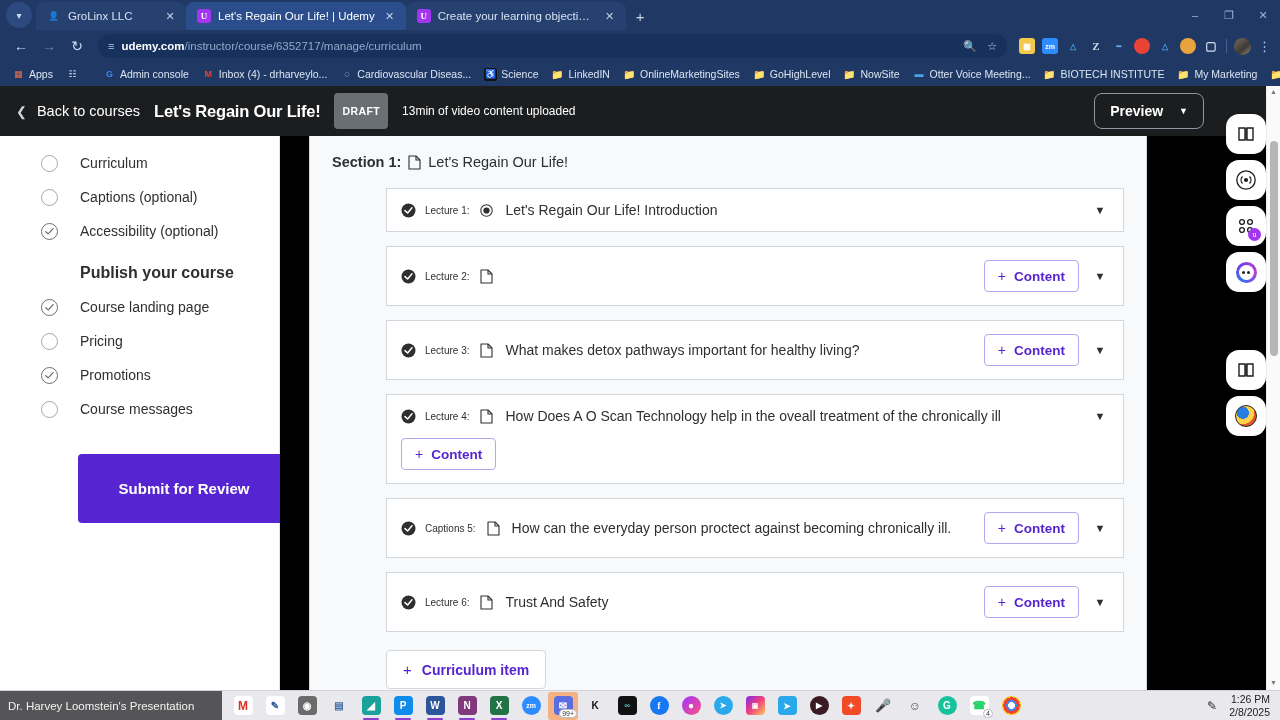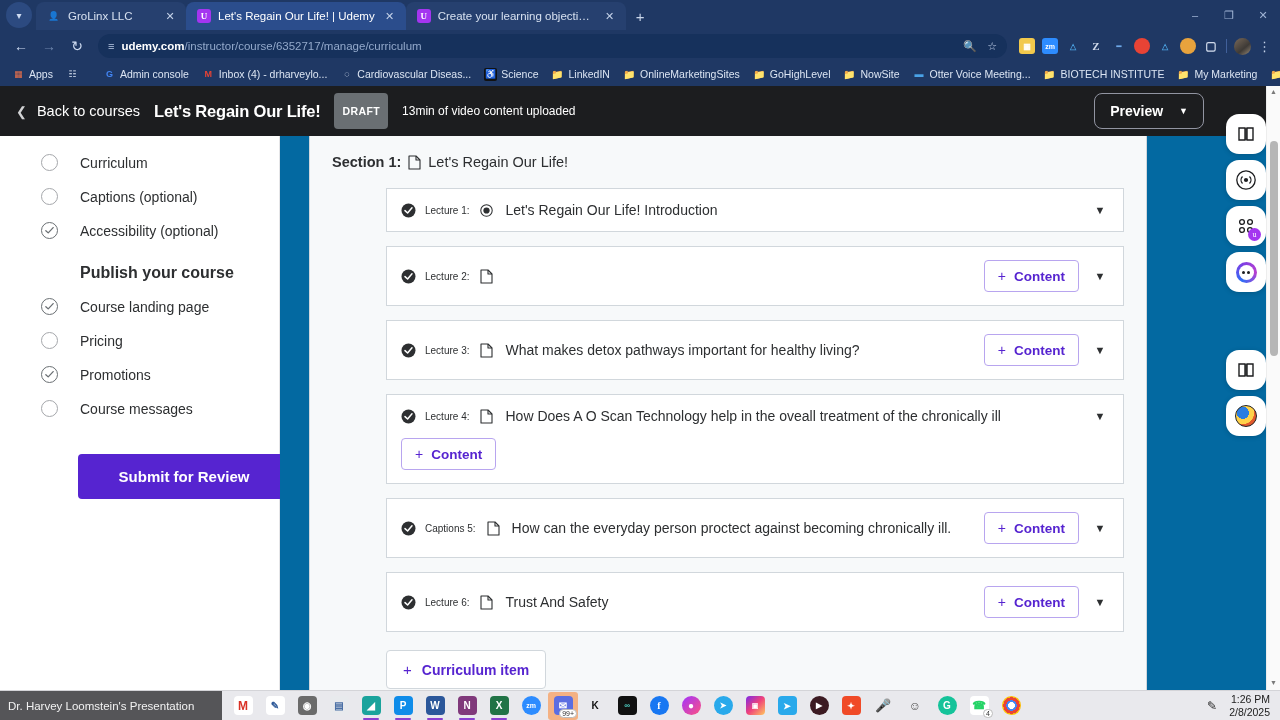--- a/index.html
+++ b/index.html
@@ -106,35 +106,35 @@
   }
   .preview-btn .cd { font-size: 9px; font-weight: normal; }
 
   .body-area { display: flex; height: 554px; position: relative; }
 
   .left-nav {
     width: 280px; background: #ffffff; padding: 0 0 0 0; position: relative;
     border-right: 1px solid #e5e5e7;
   }
   .nav-inner { padding: 10px 20px 0 20px; }
-  .nav-item { display: flex; align-items: flex-end; gap: 12px; padding: 9px 0 9px 60px;
+  .nav-item { display: flex; align-items: flex-start; gap: 12px; padding: 9px 0 9px 60px;
     font-size: 14px; color: #2d2f31; }
   .circ { width: 17px; height: 17px; border-radius: 50%; border: 1.6px solid #a5a7ab;
     flex: 0 0 17px; display: flex; align-items: center; justify-content: center;
     position: absolute; margin-left: -39px; }
   .circ.done { border-color: #6a6f73; }
   .circ svg { width: 11px; height: 11px; }
   .nav-heading { font-size: 16px; font-weight: bold; color: #2d2f31; padding: 16px 0 8px 60px; }
   .submit-wrap { padding: 28px 0 0 58px; }
   .submit-btn {
     background: #5624d0; color: #fff; font-size: 15px; font-weight: bold;
-    padding: 14px 20px; border: none; border-radius: 4px; width: 212px;
-  }
-
-  .content-col { flex: 1; background: #0369a1; position: relative; overflow: hidden; }
+    padding: 26px 20px; border: none; border-radius: 4px; width: 212px;
+  }
+
+  .content-col { flex: 1; background: #000000; position: relative; overflow: hidden; }
   .curriculum-panel {
     margin: 0 auto; width: 838px; background: #f7f9fa; border: 1px solid #d1d7dc;
     border-top: none; padding: 18px 22px 26px 22px; position: relative; left: -52px;
   }
   .section-title { font-size: 14.5px; color: #2d2f31; display: flex; align-items: center; gap: 7px;
     margin-bottom: 18px; }
   .section-title b { font-weight: bold; }
   .doc-ico { width: 13px; height: 15px; display: inline-flex; }
 
   .lectures { padding-left: 54px; }

